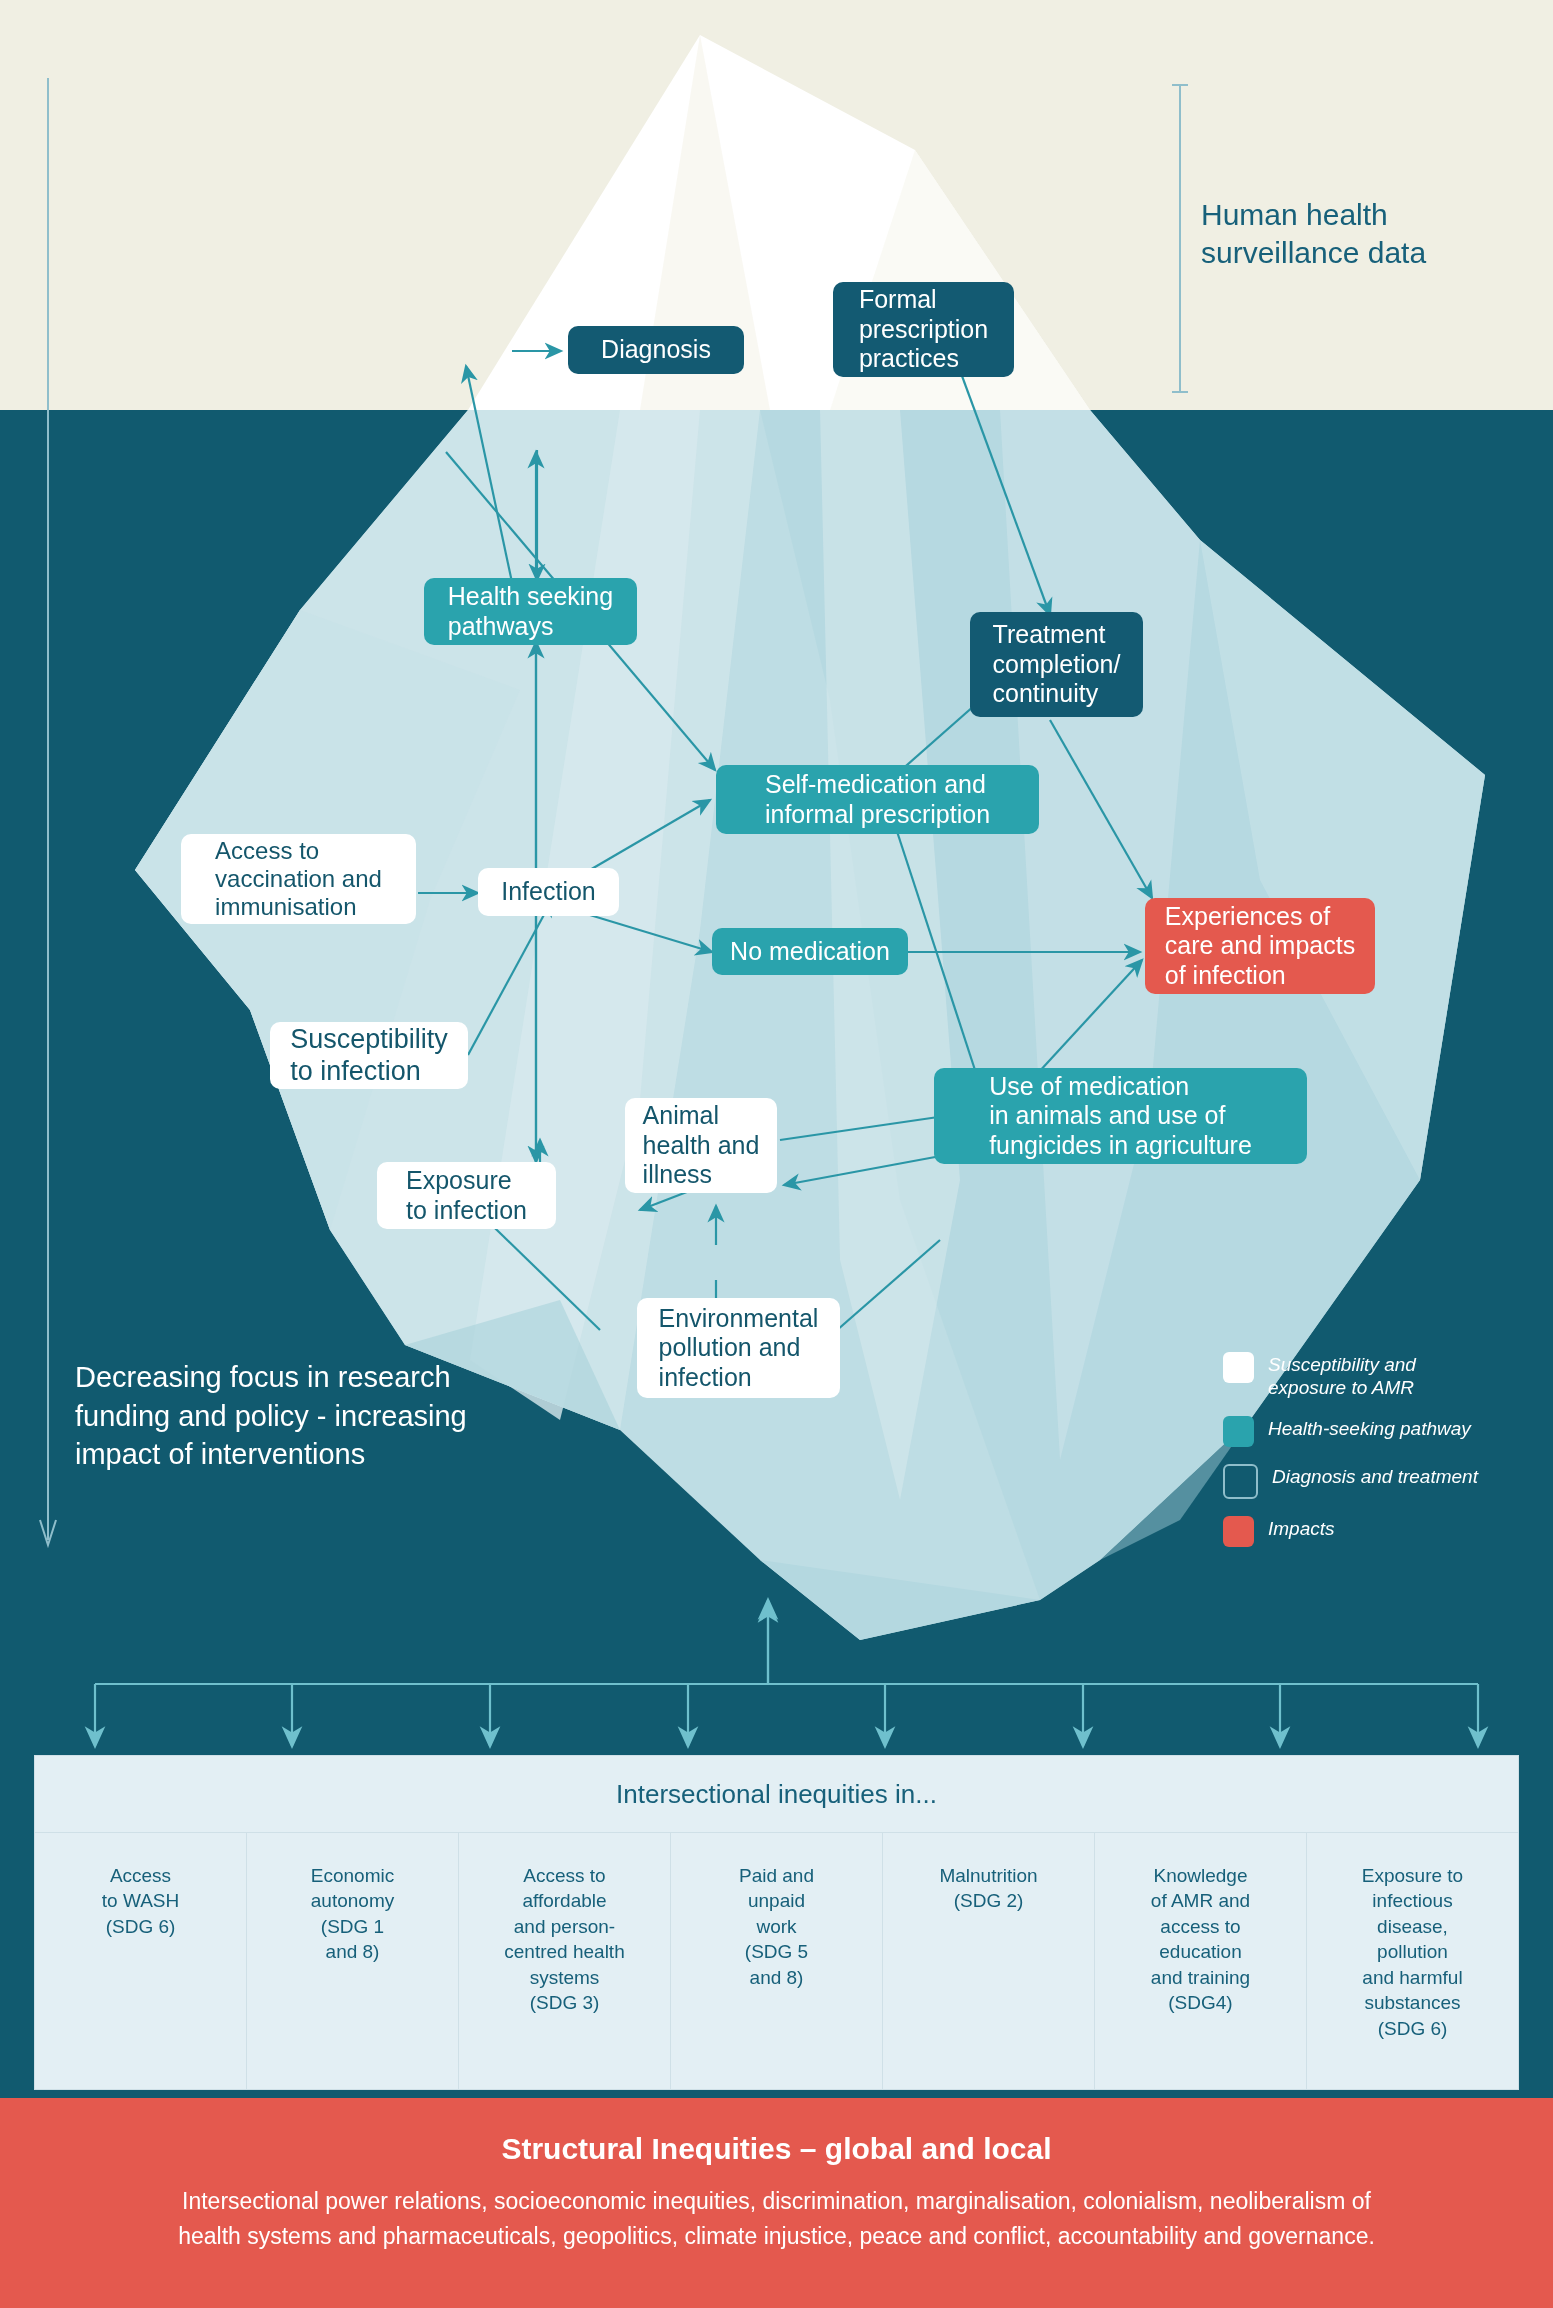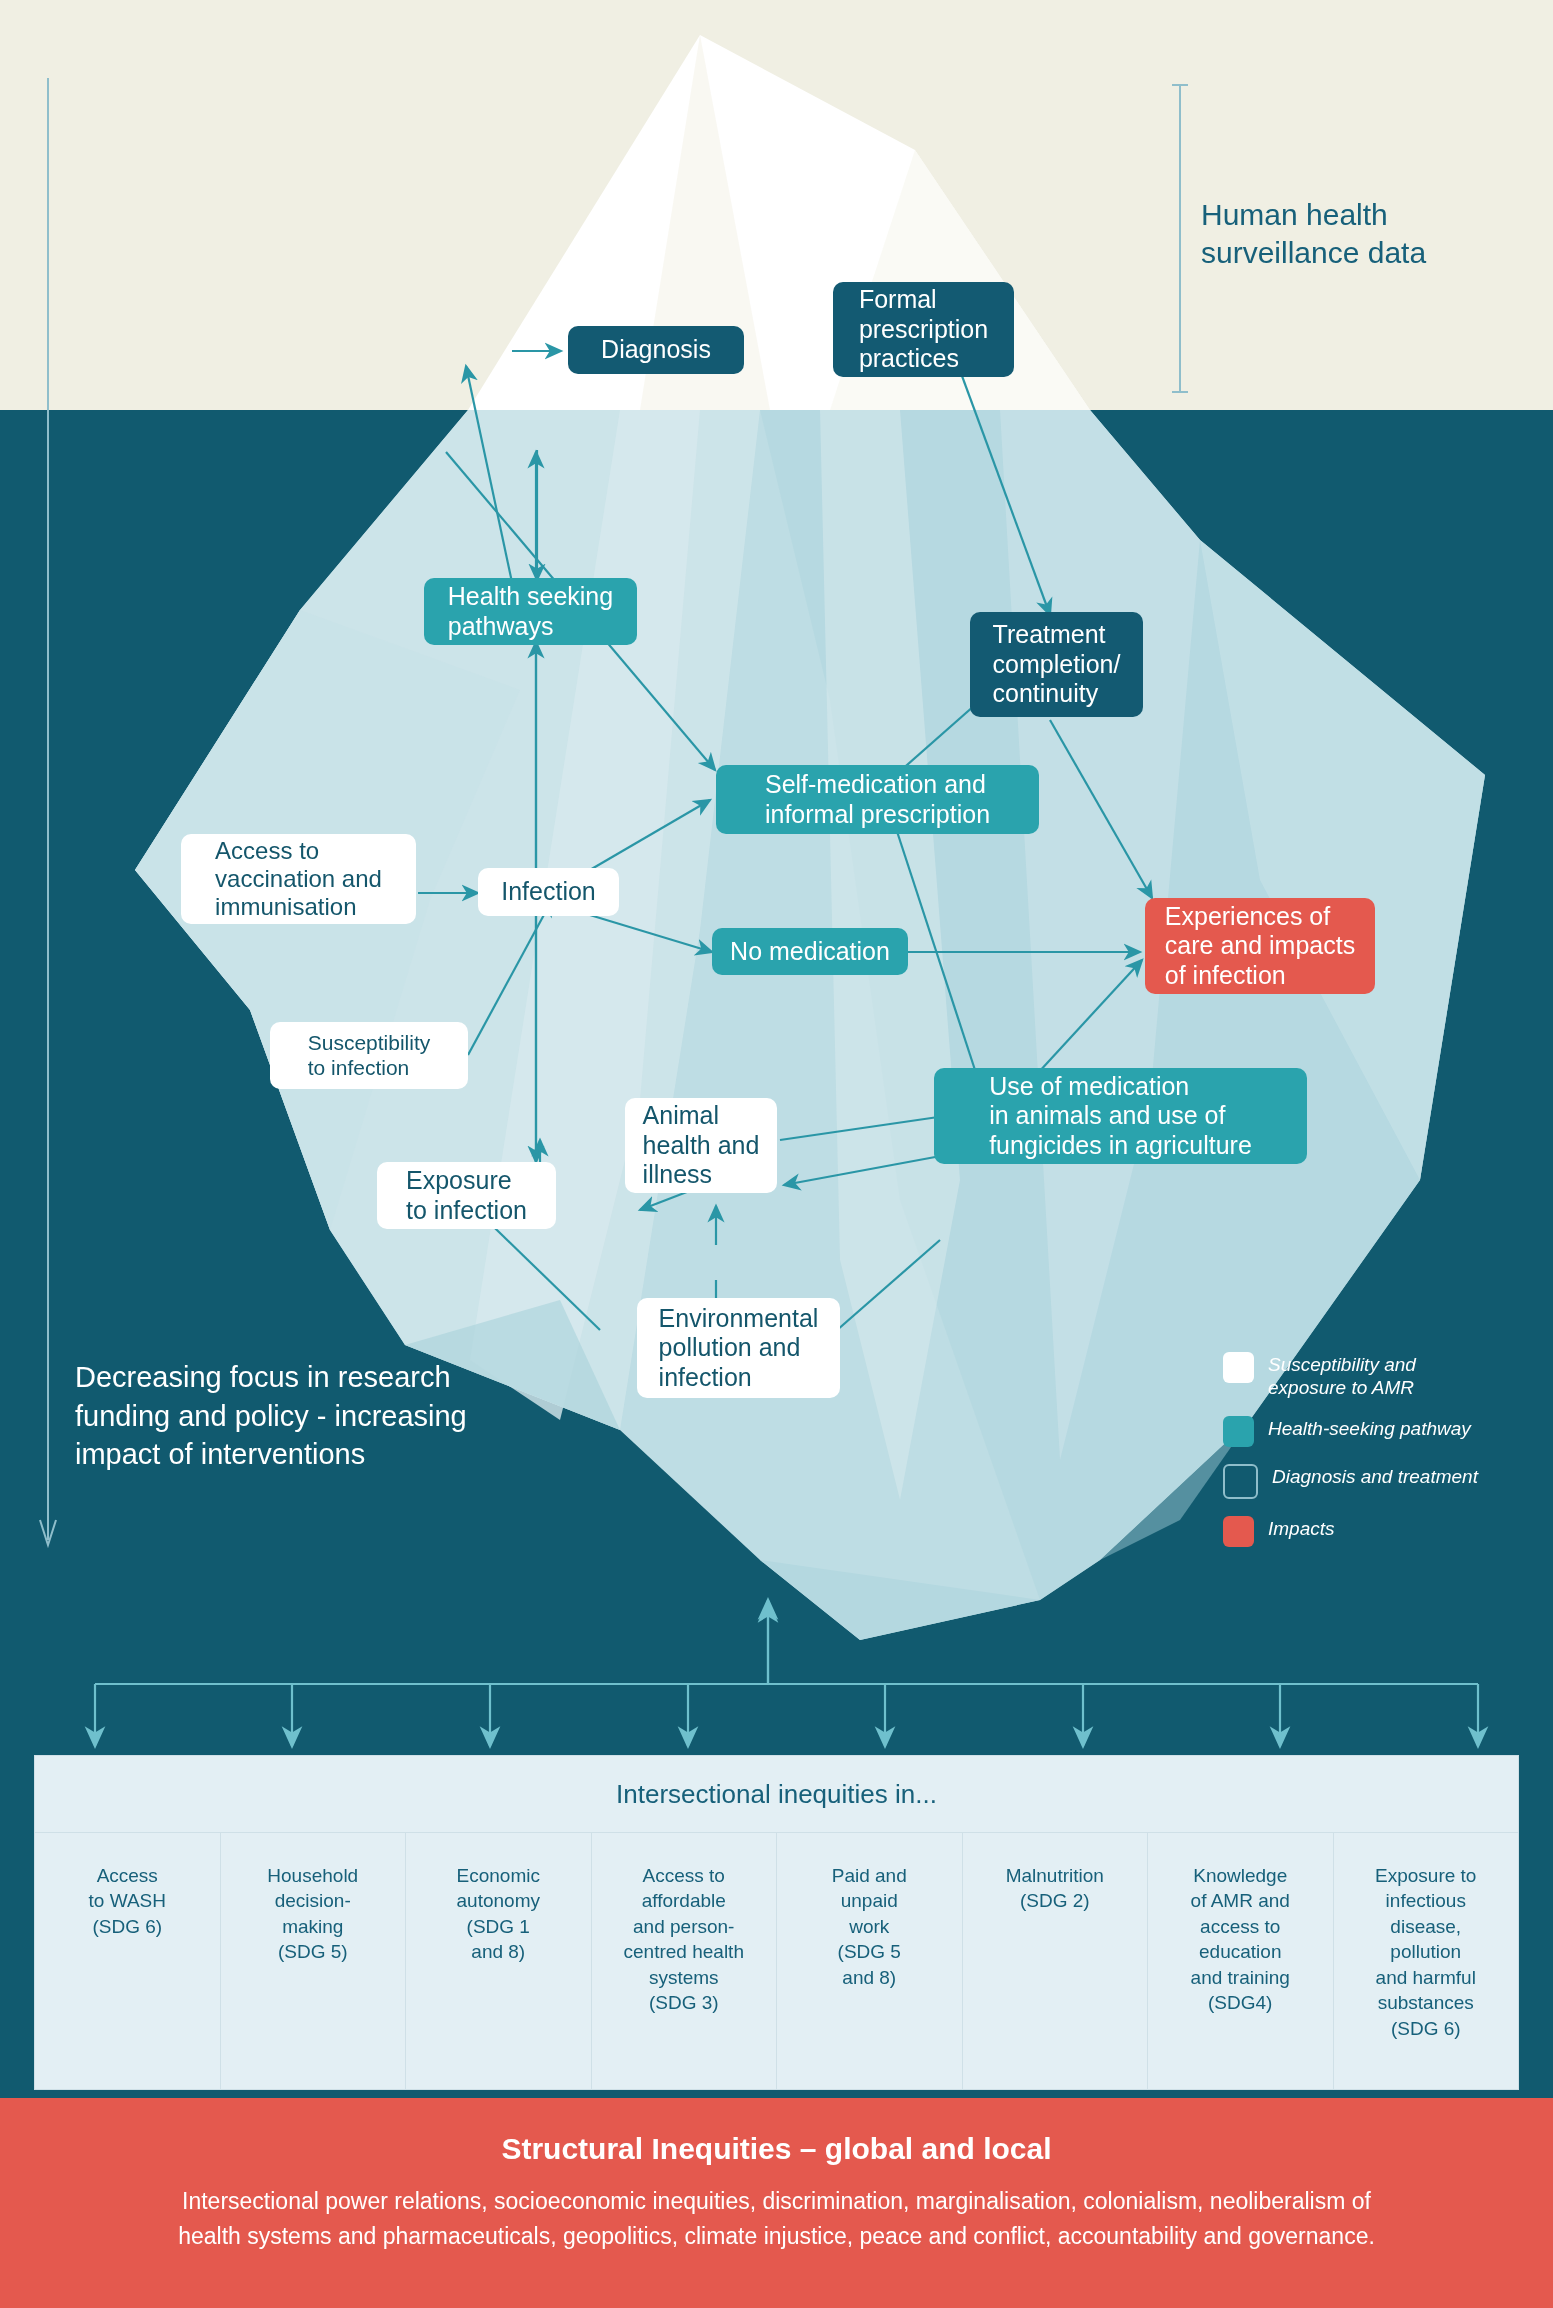--- a/index.html
+++ b/index.html
@@ -190,21 +190,21 @@
 immunisation</div>
 
   <div class="node n-white" style="left:478px;top:868px;width:141px;height:48px;font-size:25px;">Infection</div>
 
   <div class="node n-teal" style="left:712px;top:928px;width:196px;height:47px;font-size:25px;">No medication</div>
 
   <div class="node n-red" style="left:1138px;top:898px;width:230px;height:96px;font-size:25px;">Experiences of
 care and impacts
 of infection</div>
 
-  <div class="node n-white" style="left:270px;top:1022px;width:198px;height:67px;font-size:21px;">Susceptibility
+  <div class="node n-white" style="left:270px;top:1022px;width:198px;height:67px;font-size:27px;">Susceptibility
 to infection</div>
 
   <div class="node n-teal" style="left:934px;top:1068px;width:373px;height:96px;font-size:25px;">Use of medication
 in animals and use of
 fungicides in agriculture</div>
 
   <div class="node n-white" style="left:377px;top:1162px;width:179px;height:67px;font-size:25px;">Exposure
 to infection</div>
 
   <div class="node n-white" style="left:625px;top:1098px;width:152px;height:95px;font-size:25px;">Animal
@@ -234,24 +234,20 @@
       <div class="leg-tx" style="white-space:pre-line">Impacts</div>
     </div>
   </div>
 
   <div class="tbl">
     <div class="tbl-head">Intersectional inequities in...</div>
     <div class="tbl-cols">
       <div class="tcol">Access
 to WASH
 (SDG 6)</div>
-      <div class="tcol">Household
-decision-
-making
-(SDG 5)</div>
       <div class="tcol">Economic
 autonomy
 (SDG 1
 and 8)</div>
       <div class="tcol">Access to
 affordable
 and person-
 centred health
 systems
 (SDG 3)</div>

